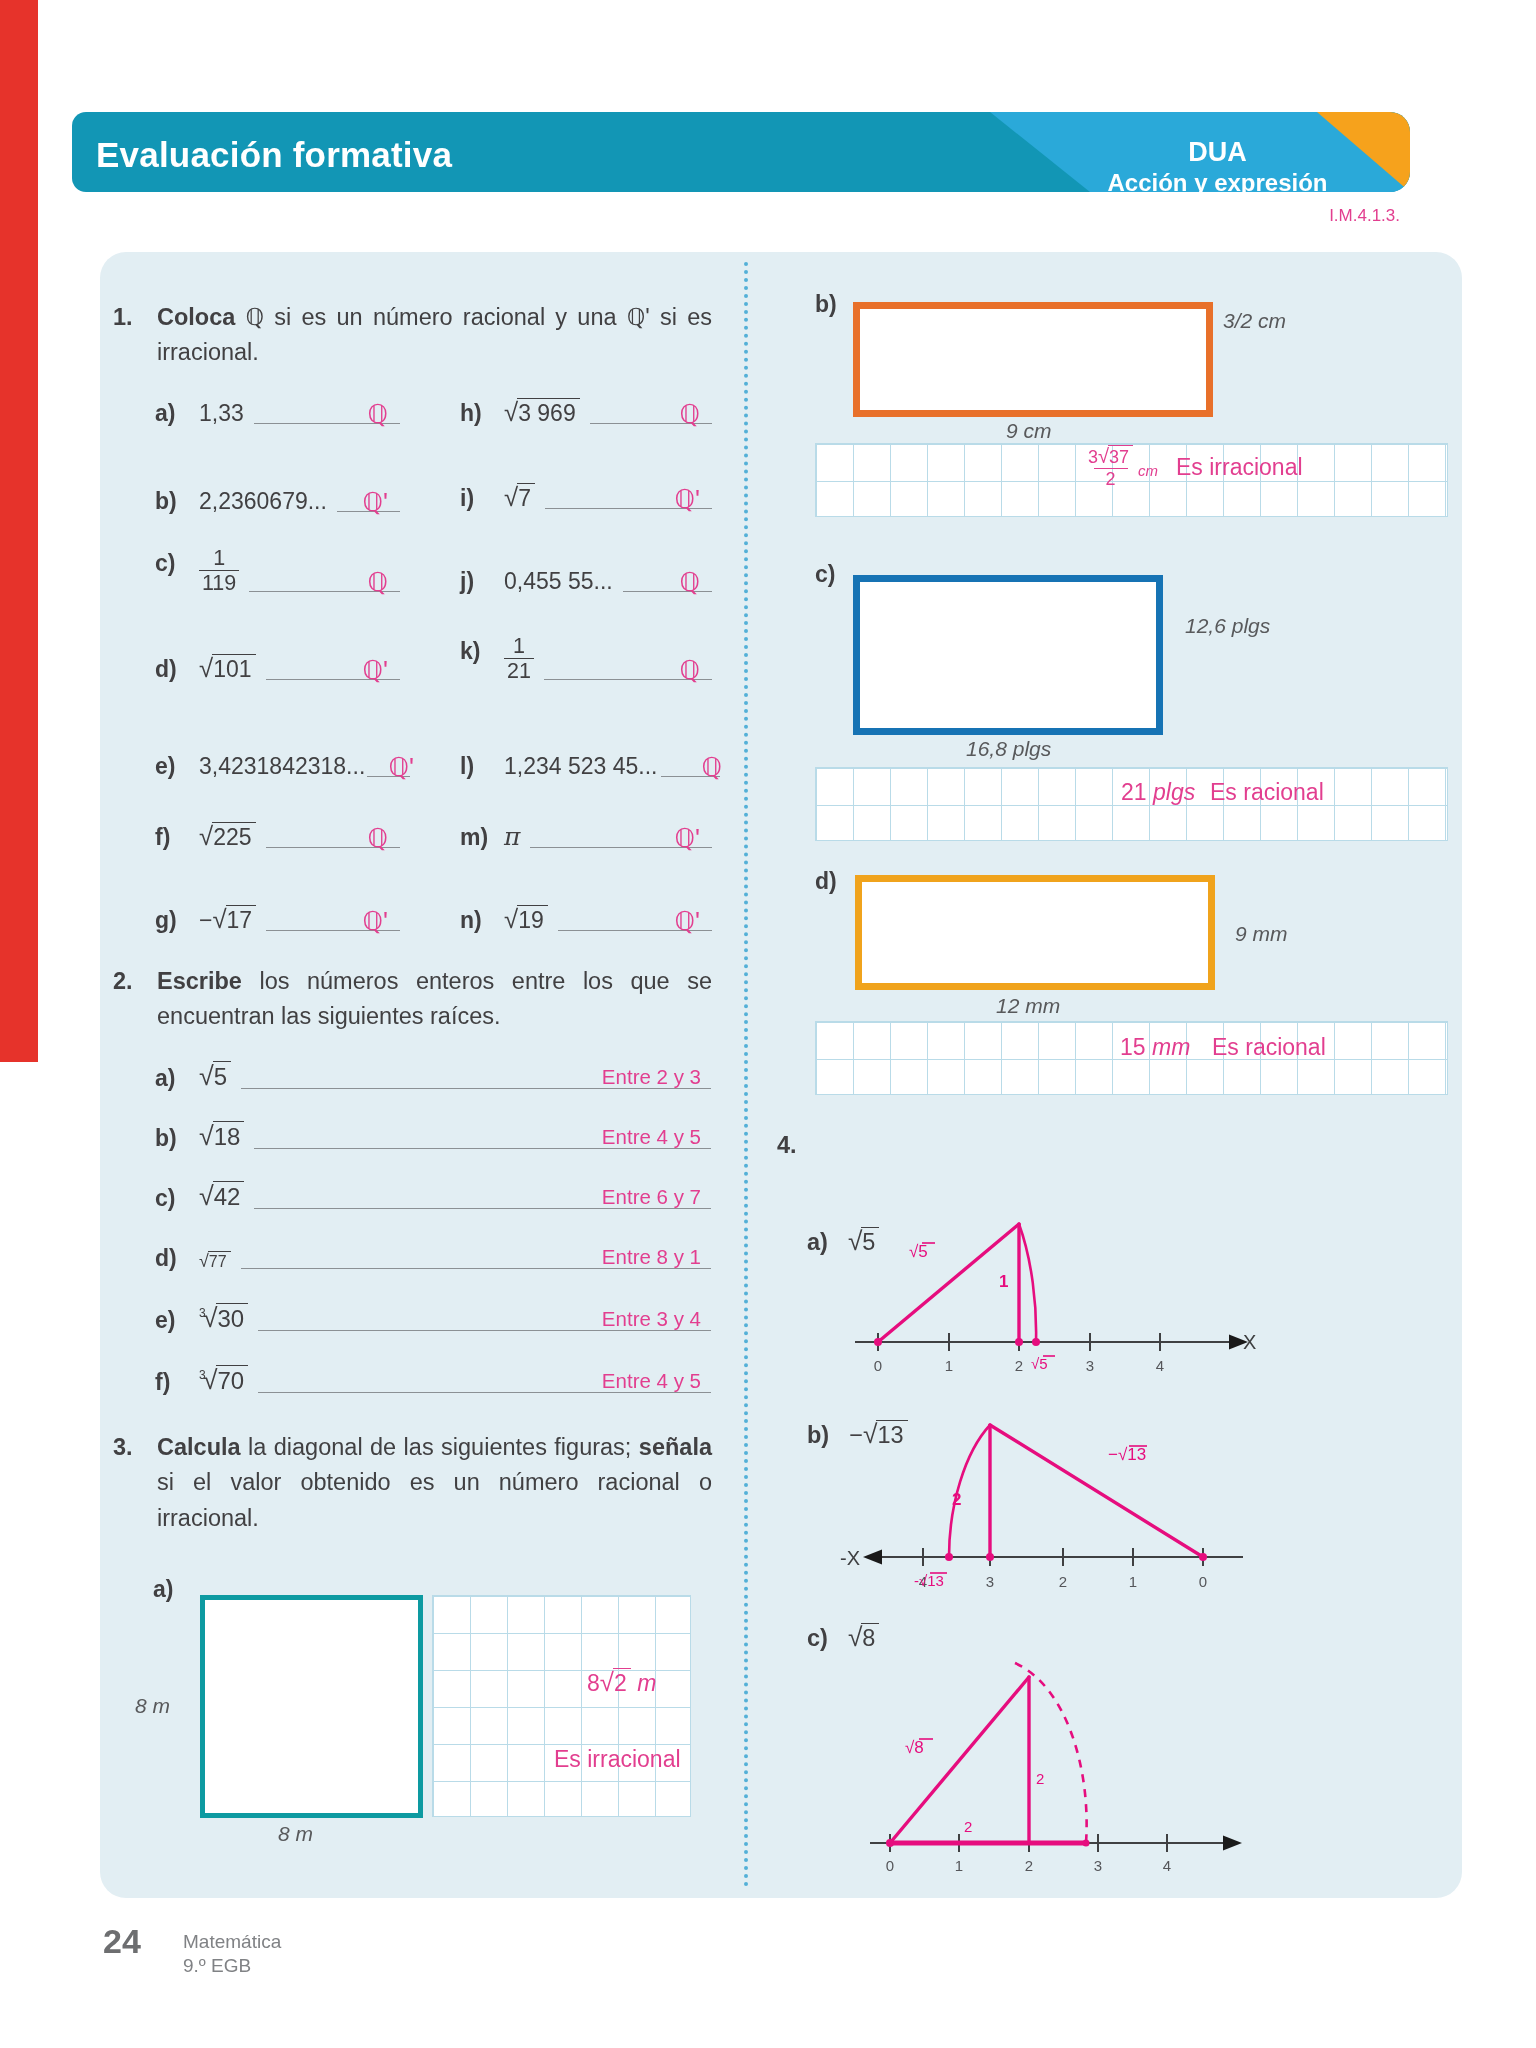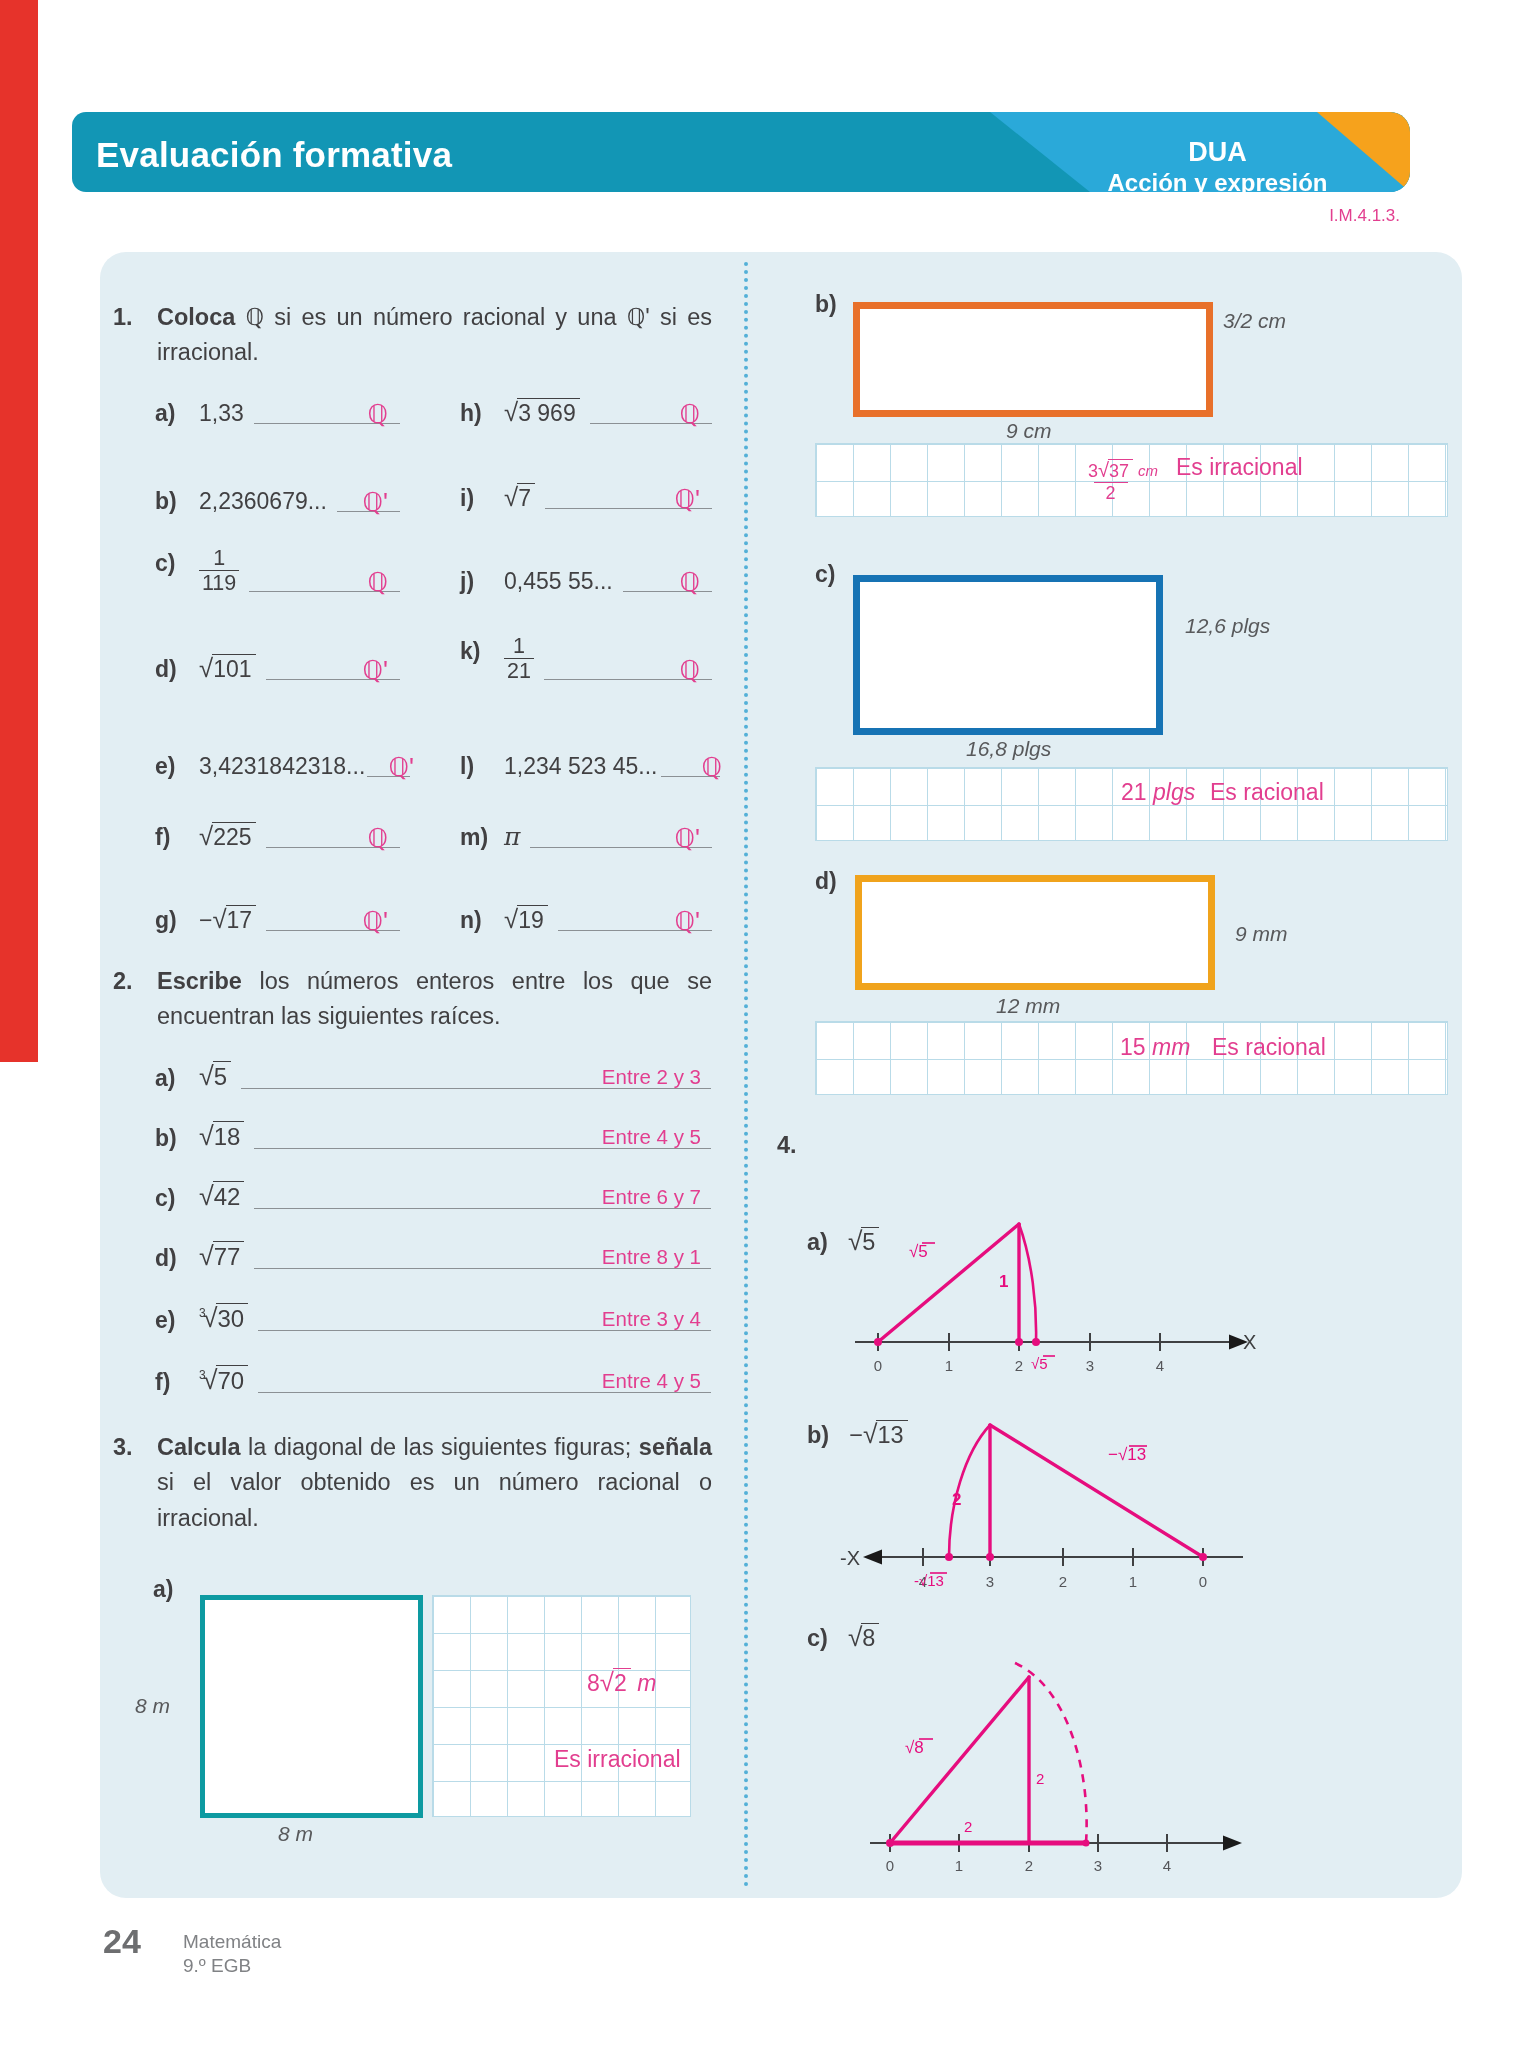--- a/index.html
+++ b/index.html
@@ -246,21 +246,21 @@
 </div>
 <div class="q-row" style="left:155px;top:1174px;width:556px;height:38px">
   <span class="q-label">c)</span>
   <span class="q-expr sqrt" style="font-size:24px"><span class="rad">√</span><span class="rc">42</span></span>
   <span class="fill">
       <span class="ans2">Entre 6 y 7</span>
     </span>
 </div>
 <div class="q-row" style="left:155px;top:1234px;width:556px;height:38px">
   <span class="q-label">d)</span>
-  <span class="q-expr sqrt" style="font-size:24px"><span class="rad">√</span><span class="rc">77</span></span>
+  <span class="q-expr sqrt" style="font-size:16px"><span class="rad">√</span><span class="rc">77</span></span>
   <span class="fill">
       <span class="ans2">Entre 8 y 1</span>
     </span>
 </div>
 <div class="q-row" style="left:155px;top:1296px;width:556px;height:38px">
   <span class="q-label">e)</span>
   <span class="q-expr sqrt" style="font-size:24px"><sup class="idx">3</sup><span class="rad">√</span><span class="rc">30</span></span>
   <span class="fill">
       <span class="ans2">Entre 3 y 4</span>
     </span>
@@ -287,21 +287,21 @@
   <span>8</span><span class="sqrt"><span class="rad">√</span><span class="rc">2</span></span>
   <span class="unit">m</span>
 </div>
 <div class="fig-ans" style="left:554px;top:1746px">Es irracional</div>
 
 <div class="fig-letter" style="left:815px;top:291px">b)</div>
 <div class="shape" style="left:853px;top:302px;width:360px;height:115px;border:7px solid var(--c-rect-orange,#e8702a)"></div>
 <div class="dim" style="left:1223px;top:309px">3/2 cm</div>
 <div class="dim" style="left:1006px;top:419px">9 cm</div>
 <div class="ans-grid" style="left:815px;top:443px;width:633px;height:74px"></div>
-<div class="ansfrac" style="left:1088px;top:459px">
+<div class="ansfrac" style="left:1088px;top:445px">
   <span class="fnum"><span>3</span><span class="sqrt"><span class="rad">√</span><span class="rc">37</span></span></span>
   <span class="fden">2</span>
 </div>
 <div class="fig-ans" style="left:1138px;top:462px;font-size:15px;font-style:italic">cm</div>
 <div class="fig-ans" style="left:1176px;top:454px">Es irracional</div>
 
 <div class="fig-letter" style="left:815px;top:561px">c)</div>
 <div class="shape" style="left:853px;top:575px;width:310px;height:160px;border:7px solid var(--c-rect-blue,#1673b4)"></div>
 <div class="dim" style="left:1185px;top:614px">12,6 plgs</div>
 <div class="dim" style="left:966px;top:737px">16,8 plgs</div>

